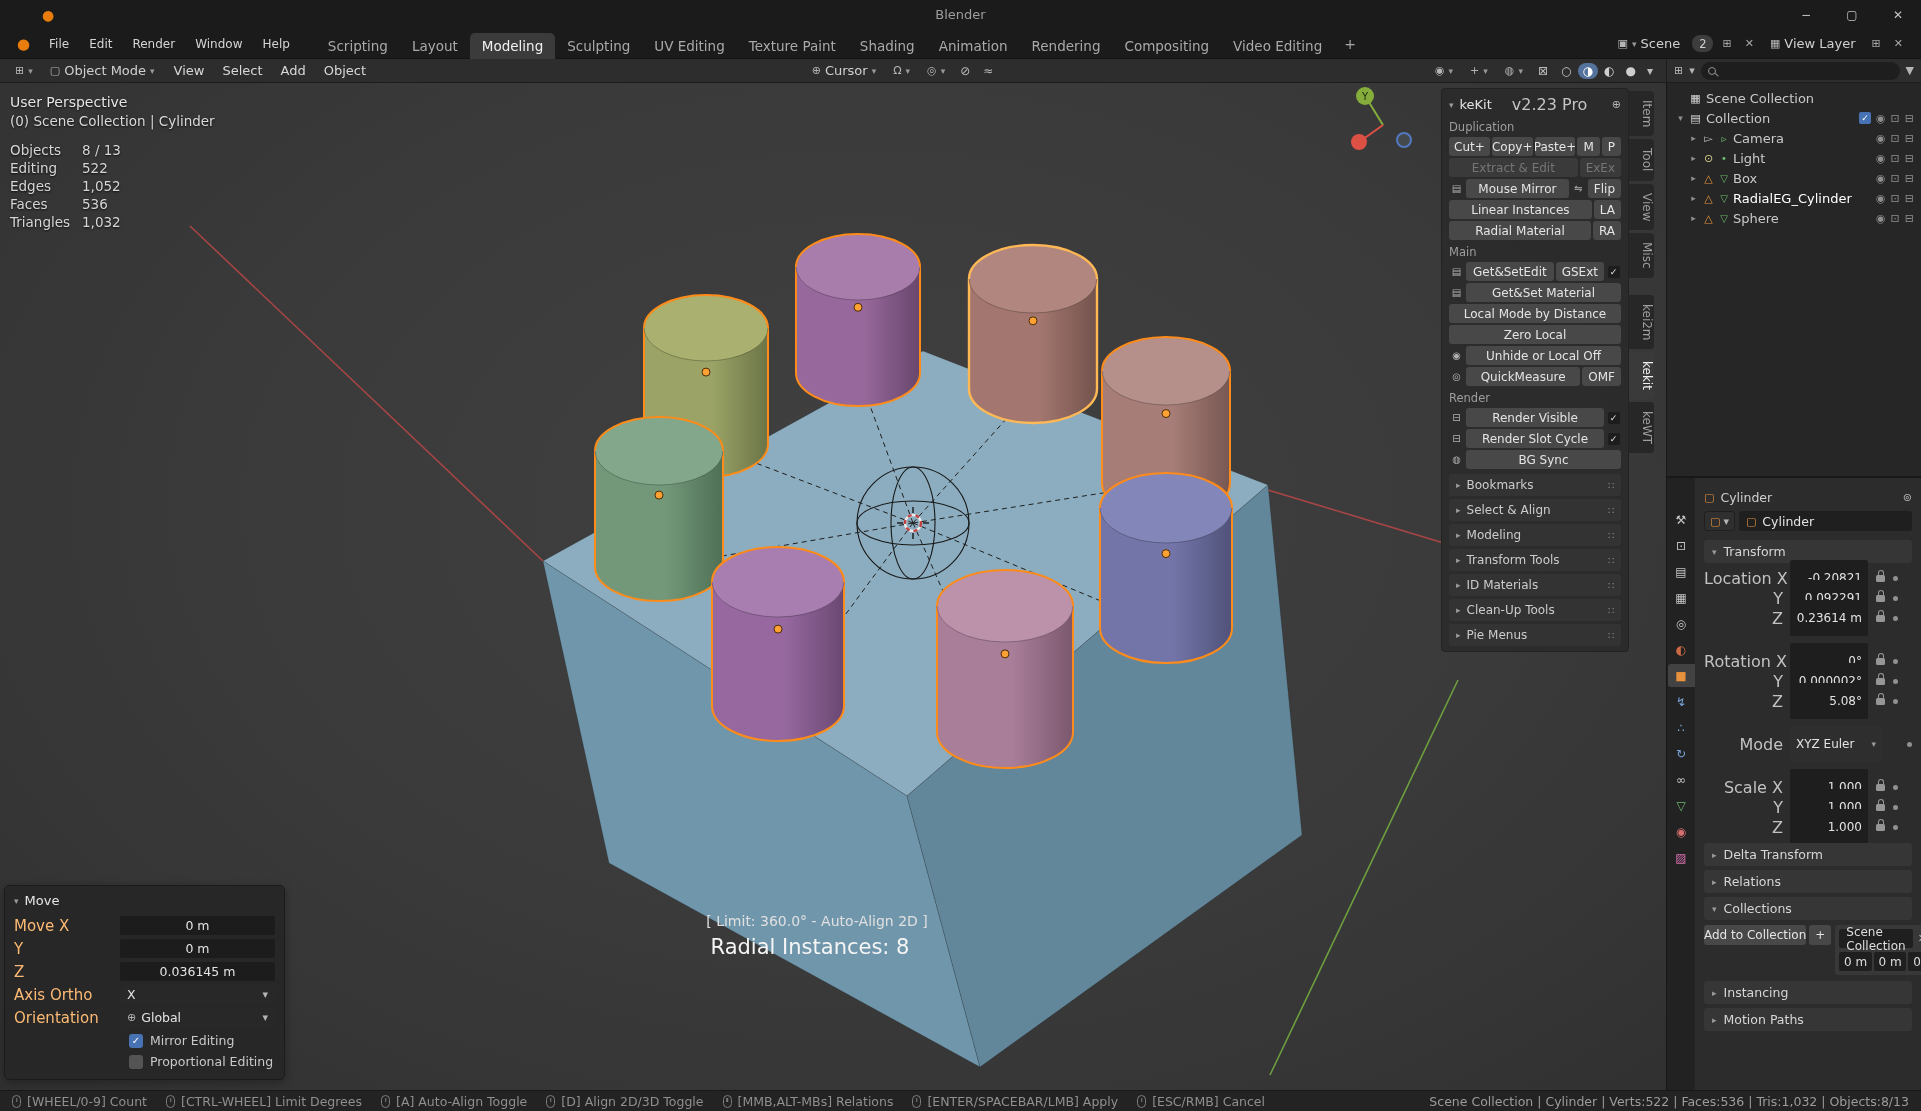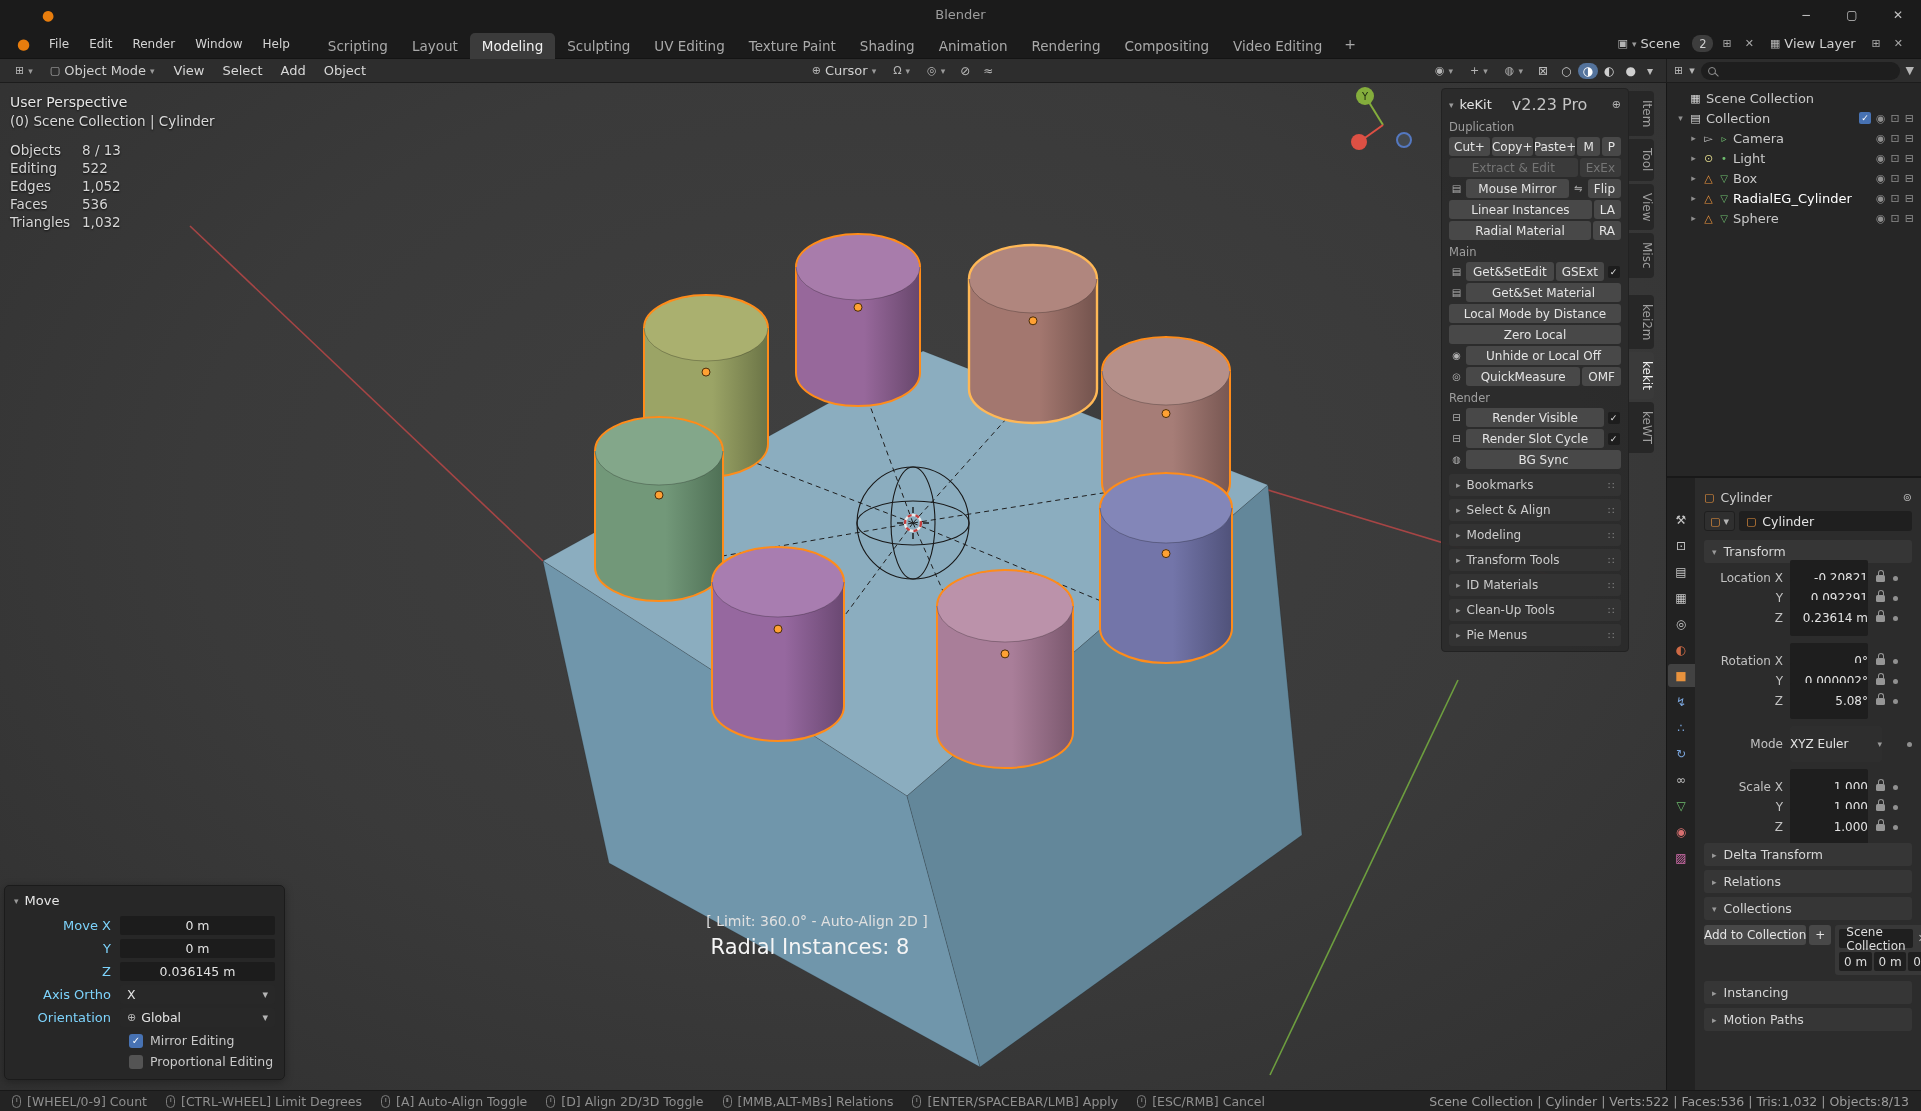--- a/index.html
+++ b/index.html
@@ -59,21 +59,21 @@
   .vp-stats .srow{display:flex;height:18px}
   .vp-stats .sl{width:72px}
   .hud-limit{top:830px;color:#e0e0e0;font-size:14px;position:absolute;transform:translateX(-50%);left:817px;white-space:nowrap}
   .hud-radial{top:852px;color:#f5f5f5;font-size:21px;position:absolute;transform:translateX(-50%);left:810px;white-space:nowrap}
 
   
   .move-panel{position:absolute;left:4px;bottom:10px;width:281px;background:rgba(38,38,38,.96);border:1px solid #1b1b1b;border-radius:5px;padding:7px 9px;box-shadow:0 2px 8px rgba(0,0,0,.3)}
   .mp-title{color:#e6e6e6;font-size:13px;display:flex;gap:6px;align-items:center;margin-bottom:7px}
   .mp-title .cd{color:#9a9a9a;font-size:9px}
   .mp-row{display:flex;align-items:center;height:21px;margin-bottom:2px}
-  .mp-label{width:106px;text-align:right;color:#7dd3fc;font-size:13px;padding-right:9px;white-space:nowrap}
+  .mp-label{width:106px;text-align:left;color:#fdba74;font-size:15px;padding-right:9px;white-space:nowrap}
   .mp-field{flex:1;background:#1c1c1c;height:19px;border-radius:2px;color:#e3e3e3;font-size:12.5px;display:flex;align-items:center;justify-content:center}
   .mp-select{flex:1;background:#282828;height:19px;border-radius:3px;color:#e3e3e3;font-size:12.5px;display:flex;align-items:center;justify-content:space-between;padding:0 7px}
   .mp-ori{display:flex;align-items:center;gap:5px}
   .mp-check-row{display:flex;align-items:center;gap:7px;height:21px;padding-left:115px;color:#c9c9c9;font-size:12.5px;white-space:nowrap}
   .cb{width:14px;height:14px;border-radius:3px;background:#545454;display:flex;align-items:center;justify-content:center;color:#fff;font-size:10px;flex:none}
   .cb.on{background:#4772b3}
 
   
   .kekit{position:absolute;left:1441px;top:5px;width:188px;background:rgba(43,43,43,.97);border:1px solid #222;border-radius:4px;padding:5px 7px;display:flex;flex-direction:column;gap:2px}
   .kk-head{display:flex;align-items:center;gap:6px;color:#e2e2e2;font-size:13px;height:21px}
@@ -116,22 +116,22 @@
   .pc-breadcrumb{display:flex;align-items:center;gap:6px;height:24px}
   .pc-breadcrumb .sp{flex:1}
   .pc-id-row{display:flex;gap:4px;height:24px;align-items:center;margin-bottom:3px}
   .id-dd{background:#2f2f2f;border:1px solid #1f1f1f;border-radius:3px;height:20px;display:flex;align-items:center;gap:3px;padding:0 5px}
   .id-name{flex:1;background:#1f1f1f;border-radius:3px;height:20px;display:flex;align-items:center;gap:6px;padding:0 7px;color:#e3e3e3}
   .sec-bar{height:23px;flex:none;background:#363636;border-radius:3px;display:flex;align-items:center;gap:7px;padding:0 8px;color:#d6d6d6;font-size:12.5px;margin-top:4px}
   .sec-bar .cd{color:#9a9a9a;font-size:9px}
   .tr-rows{padding:5px 0 2px}
   .tr-row{display:flex;align-items:center;height:20px}
   .tr-row.gap{margin-top:23px}
-  .tr-label{width:86px;text-align:right;padding-right:7px;color:#c2c2c2;font-size:12px;white-space:nowrap;flex:none}
-  .tr-field{width:78px;flex:none;background:#1e1e1e;height:36px;border-radius:2px;display:flex;align-items:center;justify-content:flex-end;padding:0 0;color:#e3e3e3;font-size:12px;white-space:nowrap}
+  .tr-label{width:86px;text-align:right;padding-right:7px;color:#c2c2c2;font-size:16px;white-space:nowrap;flex:none}
+  .tr-field{width:78px;flex:none;background:#1e1e1e;height:36px;border-radius:2px;display:flex;align-items:center;justify-content:flex-end;padding:0 6px;color:#e3e3e3;font-size:12px;white-space:nowrap}
   .tr-field.select{background:#2e2e2e;justify-content:space-between;width:92px}
   .tr-field .selarr{color:#9a9a9a;font-size:9px;margin-left:4px}
   .lock{width:9px;height:7px;background:#969696;border-radius:1.5px;position:relative;margin-left:8px;flex:none}
   .lock::before{content:"";position:absolute;left:1.5px;top:-4.5px;width:4px;height:4px;border:1.3px solid #969696;border-bottom:none;border-radius:3px 3px 0 0}
   .decor-dot{width:5px;height:5px;border-radius:50%;background:#909090;margin-left:8px;flex:none}
   .coll-body{padding:5px 0 2px;display:flex;flex-direction:row;gap:4px}
   .coll-add-row{display:flex;gap:3px;height:20px}
   .btn{flex:1;background:#484848;border-radius:3px;color:#e4e4e4;font-size:12px;display:flex;align-items:center;justify-content:center;white-space:nowrap}
   .btn.sq{flex:0 0 22px}
   .coll-box{background:#383838;border-radius:3px;padding:4px;display:flex;flex-direction:column;gap:4px}

